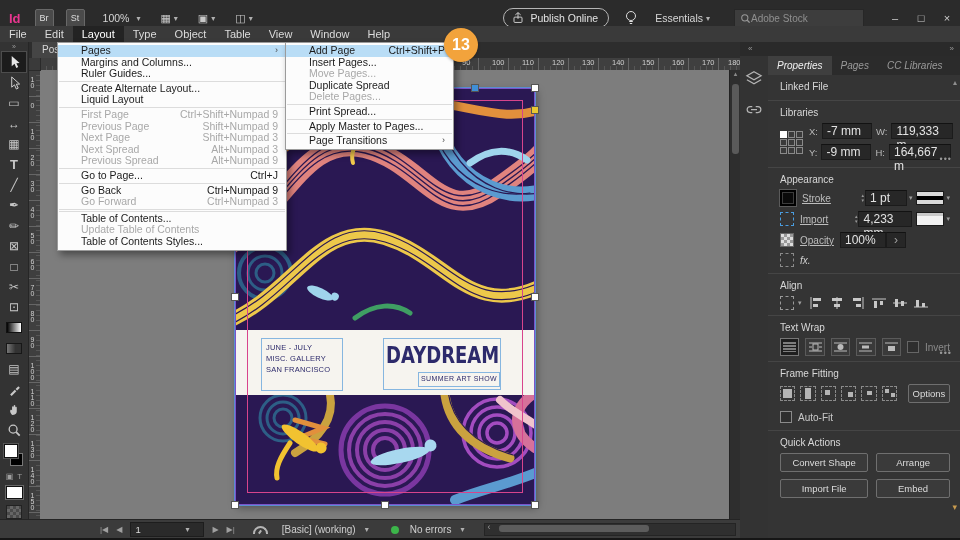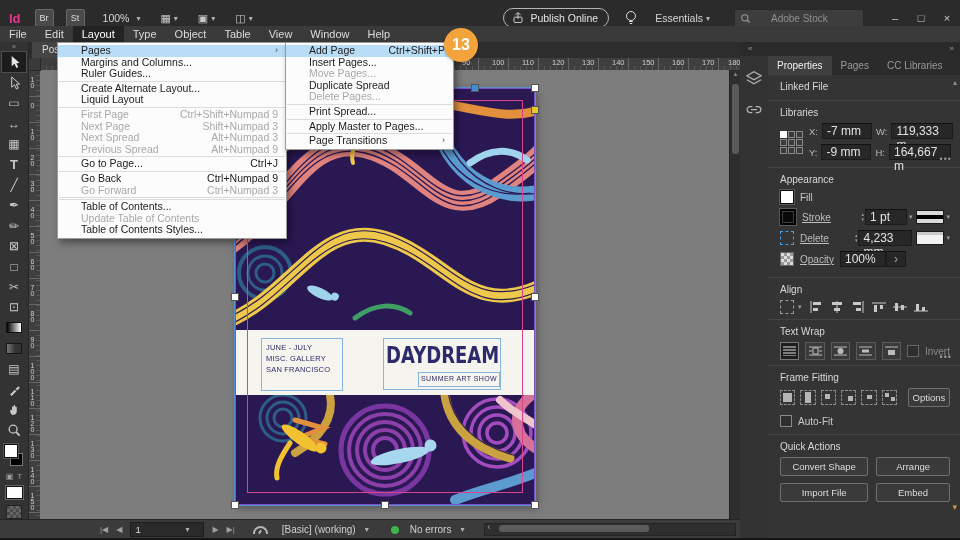--- a/index.html
+++ b/index.html
@@ -11,21 +11,21 @@
   .appbadge{width:17px;height:17px;background:#4a4a4a;border:1px solid #686868;color:#ddd;font-size:9px;
             display:flex;align-items:center;justify-content:center;margin-right:12px;border-radius:2px;}
   .zoomctl{color:#d6d6d6;font-size:10.5px;margin:0 4px 0 6px;}
   .ddn{color:#b0b0b0;font-size:8px;margin:0 10px 0 3px;}
   .tbico{color:#c9c9c9;font-size:11px;margin-left:10px;}
   .spring{flex:1;}
   #publish{display:flex;align-items:center;border:1px solid #b5b5b5;border-radius:11px;height:18px;padding:0 10px 0 6px;color:#e3e3e3;font-size:10.5px;margin-right:14px;}
   #bulb{margin-right:16px;display:flex;}
   #wsp{color:#d6d6d6;font-size:10.5px;}
   #stocksearch{display:flex;align-items:center;width:118px;height:16px;background:#3d3d3d;border:1px solid #272727;border-bottom-color:#4a4a4a;margin:0 18px 0 14px;padding:0 5px;}
-  #stocksearch span{color:#8f8f8f;font-size:10px;margin-left:20px;}
+  #stocksearch span{color:#8f8f8f;font-size:10px;margin-left:0;}
   .winctl{width:26px;text-align:center;color:#cfcfcf;font-size:11px;}
   
   #menubar{position:absolute;left:0;top:26px;width:960px;height:16px;background:#3a3a3a;display:flex;align-items:center;z-index:30;font-size:11px;color:#dcdcdc;}
   .mtop{padding:0 9px;height:16px;line-height:16px;}
   .mtop.on{background:#232323;color:#fff;}
   
   #tabstrip{position:absolute;left:28px;top:42px;width:712px;height:16px;background:#2d2d2d;z-index:1;}
   #doctab{position:absolute;left:4px;top:0;height:16px;line-height:16px;padding:0 10px;background:#454545;color:#d8d8d8;font-size:10px;}
   #hruler{position:absolute;left:28px;top:58px;width:712px;height:12px;background:#3f3f3f;border-bottom:1px solid #2a2a2a;z-index:1;
     background-image:repeating-linear-gradient(90deg,#666 0 1px,transparent 1px 30px),repeating-linear-gradient(90deg,#565656 0 1px,transparent 1px 6px);
@@ -77,21 +77,21 @@
   #hscroll .thumb{position:absolute;left:14px;top:1px;width:150px;height:7px;background:#5c5c5c;border-radius:3px;}
   #hscroll .arr{position:absolute;left:2px;top:-2px;color:#9a9a9a;font-size:9px;}
   #bottomstrip{position:absolute;left:0;top:538px;width:960px;height:2px;background:#161616;z-index:6;}
   
   #rpanel{position:absolute;left:740px;top:42px;width:220px;height:498px;background:#323232;z-index:4;color:#c9c9c9;font-size:10px;}
   #rphead{position:absolute;left:0;top:0;width:220px;height:14px;background:#2a2a2a;color:#9a9a9a;font-size:8px;}
   #rphead .l{position:absolute;left:8px;top:2px;} #rphead .r{position:absolute;right:6px;top:2px;}
   #rpstrip{position:absolute;left:0;top:14px;width:28px;height:484px;background:#333;border-right:1px solid #272727;display:flex;flex-direction:column;align-items:center;padding-top:14px;gap:18px;}
   #rpmain{position:absolute;left:28px;top:14px;width:192px;height:484px;background:#343434;overflow:hidden;}
   #rptabs{display:flex;background:#2b2b2b;height:19px;align-items:stretch;}
-  .ptab{padding:0 9px;line-height:19px;font-size:10px;color:#9a9a9a;white-space:nowrap;}
+  .ptab{padding:0 9px;line-height:19px;font-size:10px;color:#9a9a9a;white-space:nowrap;font-style:italic;}
   .ptab.on{background:#3f3f3f;color:#f0f0f0;}
   .psec{padding:6px 10px 5px 12px;border-bottom:1px solid #454545;position:relative;}
   .plabel{color:#d8d8d8;font-size:10px;margin-bottom:5px;}
   .prow{display:flex;align-items:center;margin-bottom:5px;}
   .fld{background:#272727;border:1px solid #1b1b1b;border-top-color:#121212;height:14px;line-height:14px;padding:0 4px;color:#e2e2e2;font-size:12px;}
   .flbl{color:#b9b9b9;font-size:9.5px;margin:0 4px;}
   .refgrid{display:grid;grid-template-columns:repeat(3,7px);grid-auto-rows:7px;gap:1px;margin-right:2px;}
   .refgrid i{border:1px solid #8a8a8a;background:#3a3a3a;}
   .refgrid i.on{background:#fff;border-color:#fff;}
   .more{position:absolute;right:8px;bottom:3px;color:#9a9a9a;font-size:9px;letter-spacing:1px;}
@@ -494,63 +494,63 @@
           <svg width="12" height="20" viewBox="0 0 12 20" style="margin-left:2px;">
             <path d="M6 2 a3 3 0 0 1 3 3 v2 M6 18 a3 3 0 0 1 -3 -3 v-2 M2 14 L10 4" fill="none" stroke="#aaa" stroke-width="1.3"></path>
           </svg>
         </div>
         <span class="more">•••</span>
       </div>
 
       <div class="psec">
         <div class="plabel">Appearance</div>
         <div class="prow">
-          <span class="swb sw-fill"></span>
-          <span>Fill</span>
-        </div>
-        <div class="prow">
           <span class="swb sw-stroke"></span>
           <span class="link">Stroke</span>
           <span class="stepper">
             <span class="stepchev">
                 <span>▴</span>
                 <span>▾</span>
               </span>
             <span class="fld" style="width:32px">1 pt</span>
             <span class="ddv">▾</span>
           </span>
           <span class="styledd">
             <span class="strokeprev">
                 <i></i>
               </span>
             <span class="ddv">▾</span>
           </span>
         </div>
         <div class="prow">
           <span class="swb sw-corner"></span>
-          <span class="link">Delete</span>
+          <span class="link">Import</span>
           <span class="stepper">
             <span class="stepchev">
                 <span>▴</span>
                 <span>▾</span>
               </span>
             <span class="fld" style="width:44px">4,233 mm</span>
           </span>
           <span class="styledd">
             <span class="cornerprev"></span>
             <span class="ddv">▾</span>
           </span>
         </div>
         <div class="prow">
           <span class="swb sw-chk"></span>
           <span class="link">Opacity</span>
           <span class="stepper" style="margin-left:auto;margin-right:44px;">
             <span class="fld" style="width:36px">100%</span>
             <span class="fld" style="width:10px;text-align:center;color:#9f9f9f;">›</span>
           </span>
+        </div>
+        <div class="prow" style="margin-bottom:1px;">
+          <span class="swb sw-corner" style="border-style:dashed;border-color:#8a8a8a;"></span>
+          <span style="font-style:italic;color:#cfcfcf;">fx.</span>
         </div>
       </div>
 
       <div class="psec">
         <div class="plabel">Align</div>
         <div class="icorow">
           <span class="icobtn" style="gap:2px;">
             <span style="width:12px;height:12px;border:1px dashed #9a9a9a;"></span>
             <span class="ddv">▾</span>
           </span>
@@ -696,20 +696,24 @@
       </div>
     <div class="mi">
         <span class="lb">Liquid Layout</span>
       </div>
     <div class="msep"></div>
     <div class="mi dis">
         <span class="lb">First Page</span>
         <span class="sc">Ctrl+Shift+Numpad 9</span>
       </div>
     <div class="mi dis">
+        <span class="lb">Previous Page</span>
+        <span class="sc">Shift+Numpad 9</span>
+      </div>
+    <div class="mi dis">
         <span class="lb">Next Page</span>
         <span class="sc">Shift+Numpad 3</span>
       </div>
     <div class="mi dis">
         <span class="lb">Next Spread</span>
         <span class="sc">Alt+Numpad 3</span>
       </div>
     <div class="mi dis">
         <span class="lb">Previous Spread</span>
         <span class="sc">Alt+Numpad 9</span>

